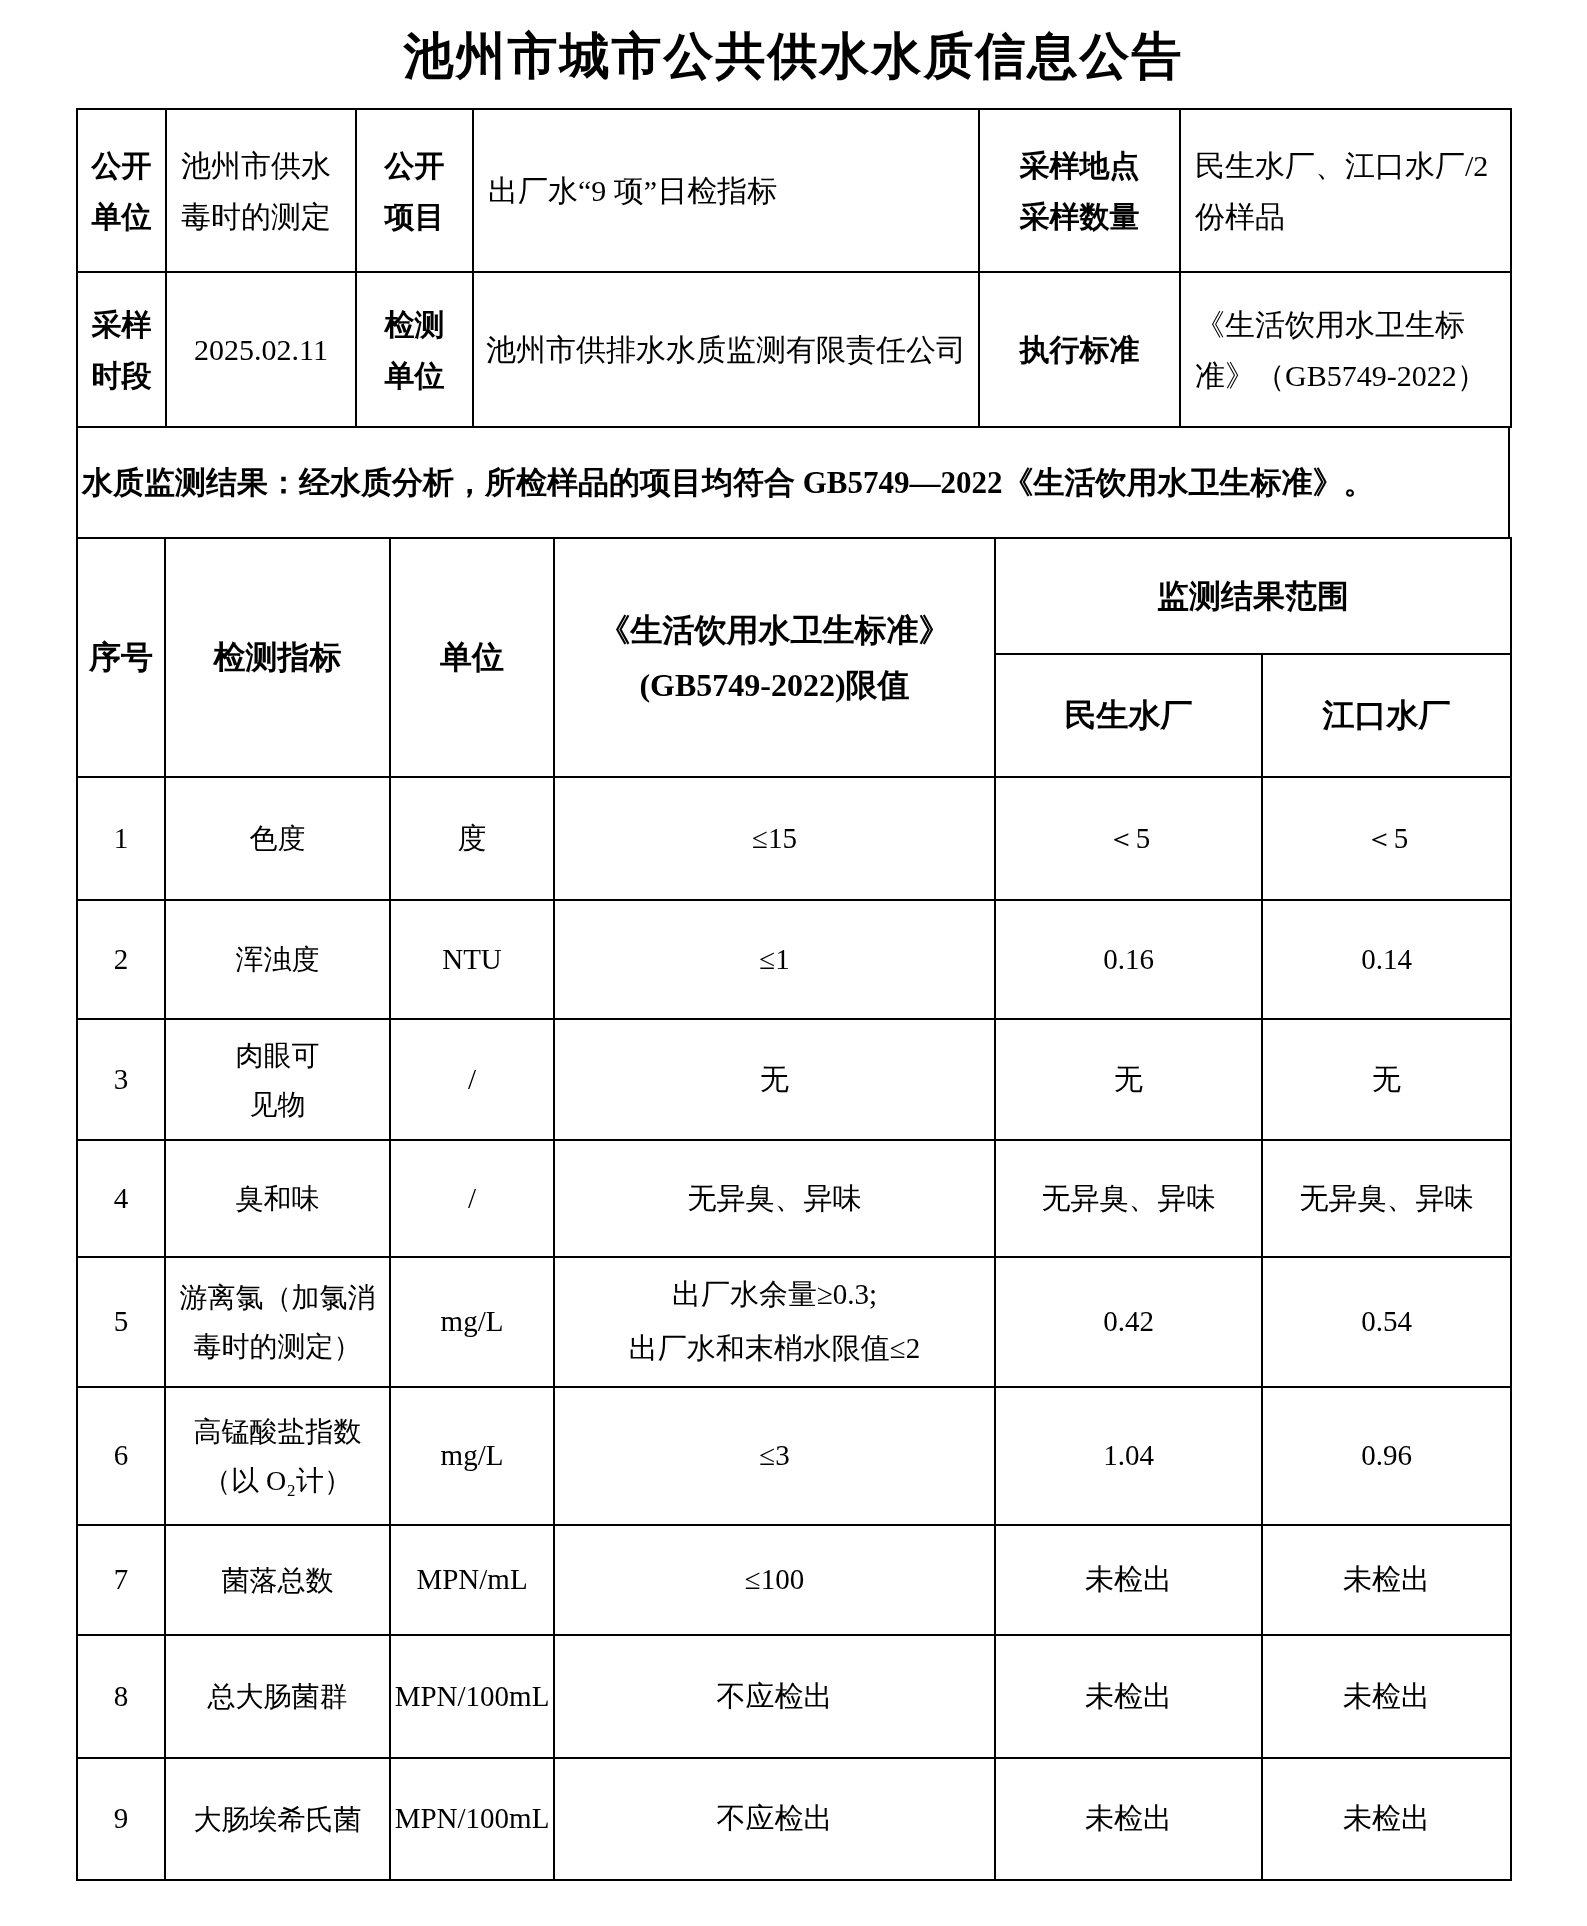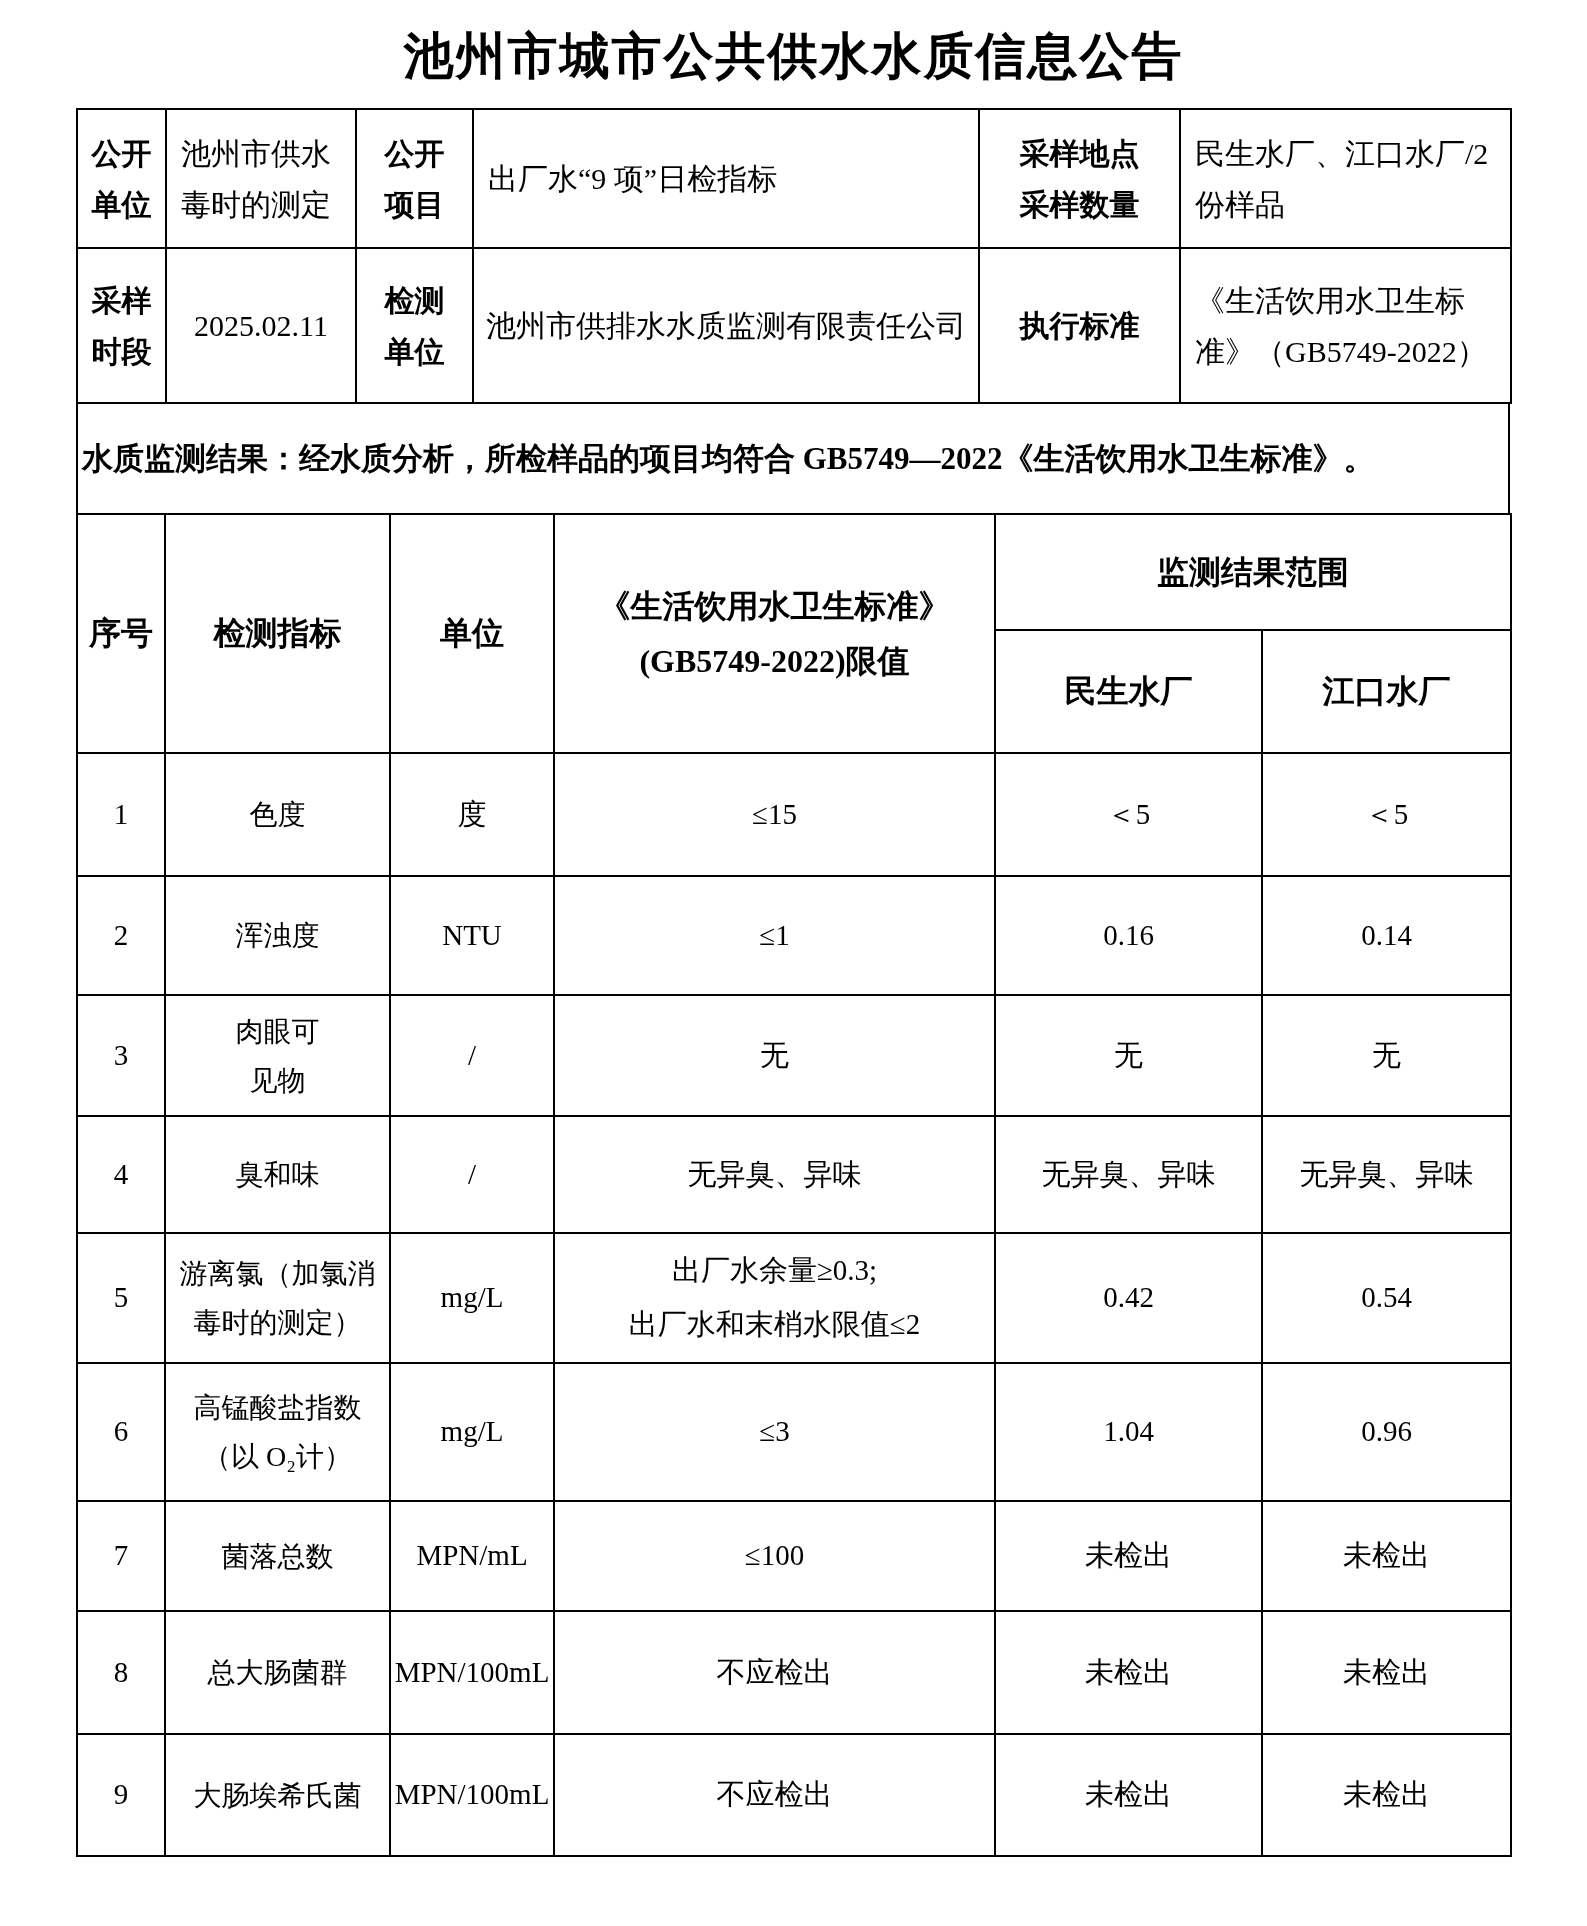--- a/index.html
+++ b/index.html
@@ -36,21 +36,21 @@
     vertical-align: middle;
     text-align: center;
     padding: 0;
     overflow: hidden;
   }
   .wrap { white-space: pre-line; }
   .lbl  { font-weight: bold; }
 
   
   .info-table td { font-size: 30px; line-height: 1.7; }
-  .info-table .r1 { height: 139px; }
+  .info-table .r1 { height: 163px; }
   .info-table .r2 { height: 155px; }
   .info-table .left { text-align: left; padding: 0 14px; }
 
   
   .summary {
     box-sizing: border-box;
     width: 1434px;
     height: 113px;
     margin-top: -2px;
     border: 2px solid #000;

